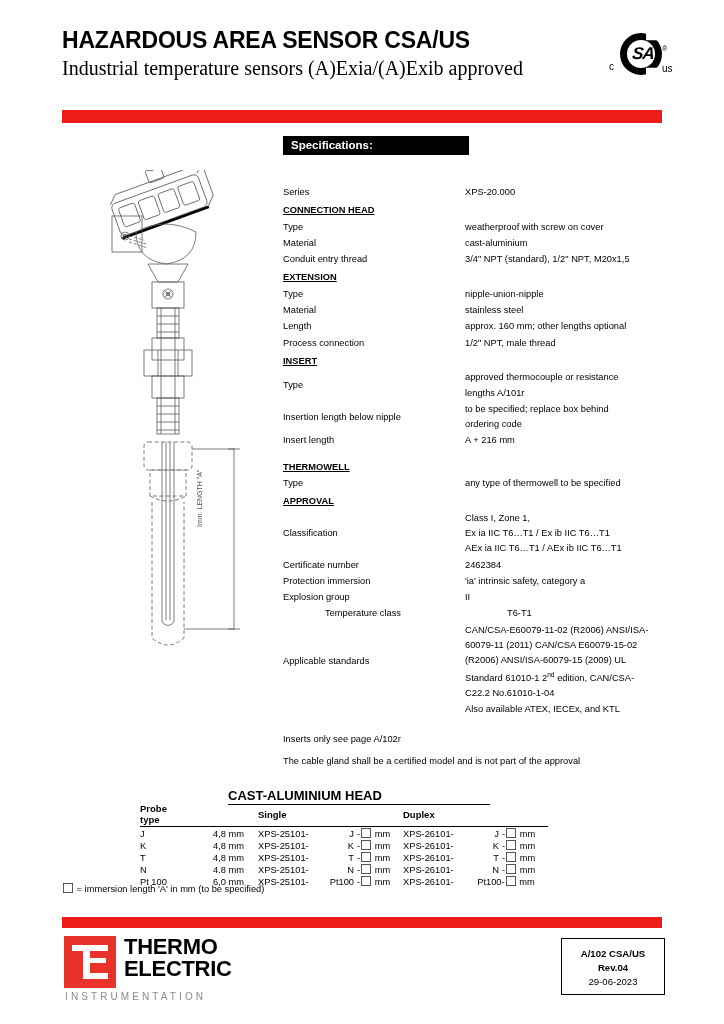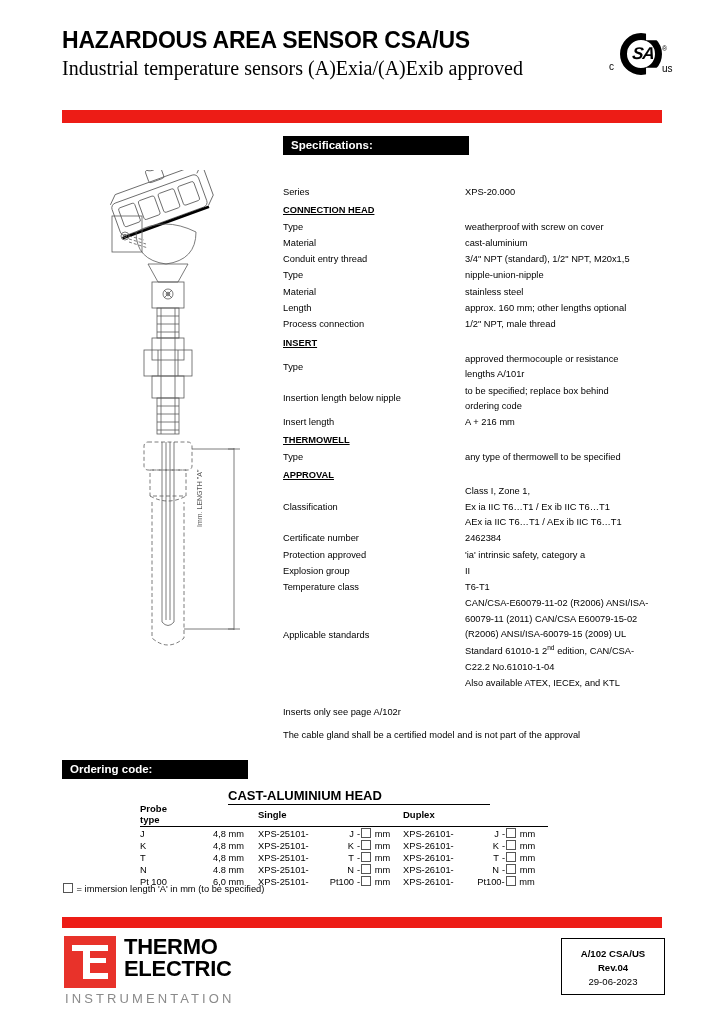--- a/index.html
+++ b/index.html
@@ -235,21 +235,21 @@
   }
   .logo-words .w {
     font-size: 22px;
     font-weight: bold;
     letter-spacing: -0.3px;
     display: block;
   }
   .logo-instr {
     position: absolute;
     left: 1px; top: 55px;
-    font-size: 13px;
+    font-size: 10px;
     letter-spacing: 3.1px;
     color: #8A8A8A;
   }
   .contact {
     position: absolute;
     left: 300px; top: 938px;
     font-size: 9.3px;
     line-height: 1.42;
   }
   .revbox {
@@ -325,20 +325,24 @@
         <div class="spec-value">
           <span class="l">cast-aluminium</span>
         </div>
       </div>
       <div class="spec-row" style="margin-top: 7px;">
         <div class="spec-label">Conduit entry thread</div>
         <div class="spec-value">
           <span class="l">3/4" NPT (standard), 1/2" NPT, M20x1,5</span>
         </div>
       </div>
+      <div class="spec-row" style="margin-top: 9px;">
+        <div class="spec-label"><span class="group-head">EXTENSION</span></div>
+        <div class="spec-value"></div>
+      </div>
       <div class="spec-row" style="margin-top: 7px;">
         <div class="spec-label">Type</div>
         <div class="spec-value">
           <span class="l">nipple-union-nipple</span>
         </div>
       </div>
       <div class="spec-row" style="margin-top: 7px;">
         <div class="spec-label">Material</div>
         <div class="spec-value">
           <span class="l">stainless steel</span>
@@ -373,21 +377,21 @@
           <span class="l">to be specified; replace box behind</span>
           <span class="l" style="margin-top: 6px;">ordering code</span>
         </div>
       </div>
       <div class="spec-row" style="margin-top: 7px;">
         <div class="spec-label">Insert length</div>
         <div class="spec-value">
           <span class="l">A + 216 mm</span>
         </div>
       </div>
-      <div class="spec-row" style="margin-top: 9px;">
+      <div class="spec-row" style="margin-top: 17px;">
         <div class="spec-label"><span class="group-head">THERMOWELL</span></div>
         <div class="spec-value"></div>
       </div>
       <div class="spec-row" style="margin-top: 7px;">
         <div class="spec-label">Type</div>
         <div class="spec-value">
           <span class="l">any type of thermowell to be specified</span>
         </div>
       </div>
       <div class="spec-row" style="margin-top: 9px;">
@@ -402,32 +406,32 @@
           <span class="l" style="margin-top: 6px;">AEx ia IIC T6…T1 / AEx ib IIC T6…T1</span>
         </div>
       </div>
       <div class="spec-row" style="margin-top: 7px;">
         <div class="spec-label">Certificate number</div>
         <div class="spec-value">
           <span class="l">2462384</span>
         </div>
       </div>
       <div class="spec-row" style="margin-top: 7px;">
-        <div class="spec-label">Protection approved</div>
+        <div class="spec-label">Protection immersion</div>
         <div class="spec-value">
           <span class="l">'ia' intrinsic safety, category a</span>
         </div>
       </div>
       <div class="spec-row" style="margin-top: 7px;">
         <div class="spec-label">Explosion group</div>
         <div class="spec-value">
           <span class="l">II</span>
         </div>
       </div>
-      <div class="spec-row" style="margin-top: 7px;">
+      <div class="spec-row" style="margin-top: 7px; margin-left: 42px;">
         <div class="spec-label">Temperature class</div>
         <div class="spec-value">
           <span class="l">T6-T1</span>
         </div>
       </div>
       <div class="spec-row" style="margin-top: 7px;">
         <div class="spec-label"> Applicable standards</div>
         <div class="spec-value">
           <span class="l">CAN/CSA-E60079-11-02 (R2006) ANSI/ISA-</span>
           <span class="l" style="margin-top: 6px;">60079-11 (2011) CAN/CSA E60079-15-02</span>
@@ -522,21 +526,20 @@
         <line x1="134" y1="278" x2="134" y2="460"></line>
         <line x1="128" y1="279" x2="140" y2="279"></line>
         <line x1="128" y1="459" x2="140" y2="459"></line>
         <line x1="92" y1="279" x2="134" y2="279"></line>
         <line x1="84" y1="459" x2="134" y2="459"></line>
       </g>
     </svg>
   </div>
   <div class="dim-label">Imm. LENGTH "A"</div>
 
-  <div class="banner banner-order">Ordering code:</div>
 
   <div class="order-area">
     <div class="oc-head-group">
       <span class="lbl">CAST-ALUMINIUM HEAD</span>
       <div class="rule"></div>
     </div>
     <table class="oc">
       <thead>
         <tr>
           <th class="c-type">Probe type</th>

